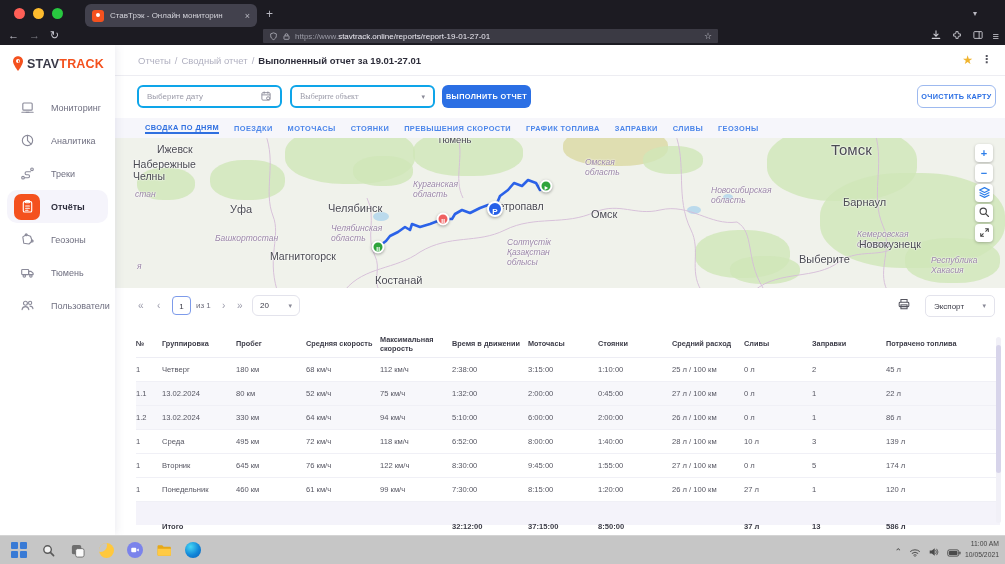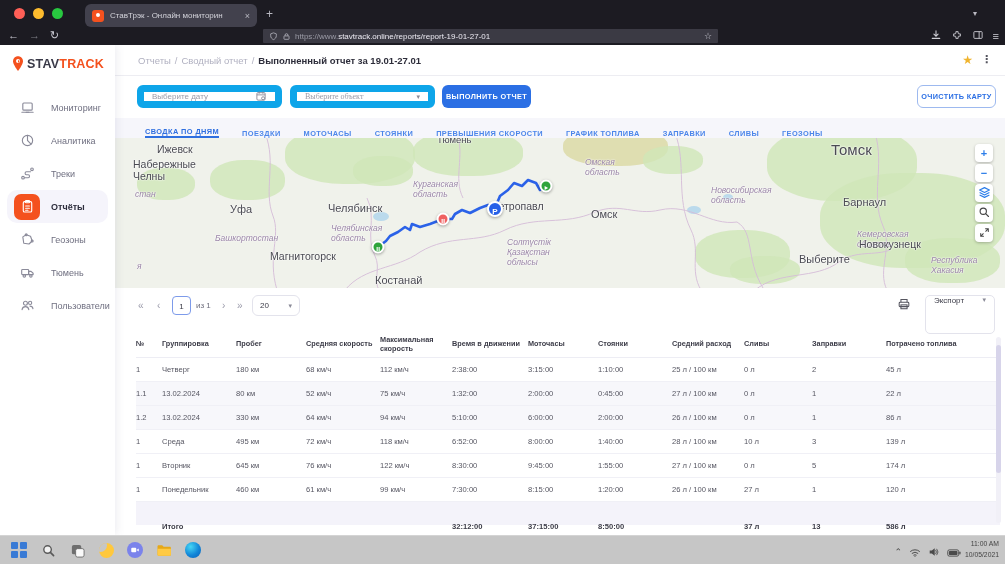--- a/index.html
+++ b/index.html
@@ -48,33 +48,33 @@
   
   .main { position:absolute; left:115px; top:0; right:0; bottom:0; }
   .page-head { position:absolute; left:0; right:0; top:0; height:31px; border-bottom:1px solid #ededf2;
                display:flex; align-items:center; padding-left:23px; font-size:9.5px; }
   .crumb { color:#b0b0c0; } .crumb-sep{ color:#b0b0c0; margin:0 4px; }
   .page-title { color:#2d2d3a; font-weight:700; }
   .head-star { position:absolute; right:32px; top:8px; color:#f0b42e; font-size:12px; }
   .head-kebab { position:absolute; right:13px; top:8px; color:#55555f; font-size:11px; font-weight:700; }
 
   .filter-row { position:absolute; top:40px; left:0; right:0; height:24px; }
-  .inputbox { position:absolute; height:23px; border:7px solid #0ea5e9; border-radius:6px; background:#fff;
+  .inputbox { position:absolute; height:23px; border:2px solid #0ea5e9; border-radius:6px; background:#fff;
               display:flex; align-items:center; padding:0 8px; font-size:8px; color:#9a9aa8; }
   .inputbox .grow { flex:1; }
   .date-input { left:22px; width:145px; }
   .obj-select { left:175px; width:145px;font-family:Liberation Serif, serif; }
   .caret { color:#8a8a97; font-size:7px; }
   .btn-run { position:absolute; left:327px; width:89px; height:23px; background:#2b6fe4; border-radius:6px; border:none;
              color:#fff; font-size:7.3px; font-weight:700; letter-spacing:.4px; display:flex; align-items:center; justify-content:center; }
   .btn-clear { position:absolute; left:802px; width:79px; height:23px; background:#fff; border:1px solid #9db9ef; border-radius:6px;
                color:#2b6fe4; font-size:7.3px; font-weight:700; letter-spacing:.3px; display:flex; align-items:center; justify-content:center; }
 
-  .tabs-row { position:absolute; top:73px; left:0; right:0; height:20px; background:#f6f6fb; display:flex; gap:23px;
-              padding-left:30px; align-items:flex-end; }
+  .tabs-row { position:absolute; top:73px; left:0; right:0; height:20px; background:#f6f6fb; display:flex; gap:15px;
+              padding-left:30px; align-items:center; }
   .tab-item { display:flex; align-items:center; font-size:7.4px; font-weight:700; letter-spacing:.4px; color:#4c86ea; cursor:pointer; }
   .tab-item.active { color:#2f6fe0; border-bottom:2px solid #2f6fe0; }
 
   
   .map { position:absolute; top:93px; left:0; width:890px; height:150px; background:#f0f2eb; overflow:hidden; }
   .blob { position:absolute; border-radius:45%; opacity:.8; }
   .blob.green{ background:#cfe6b8; } .blob.olive{ background:#dbd8a2; } .blob.water{ background:#b5d7ec; border-radius:50%; opacity:.9; }
   .map svg.overlay { position:absolute; left:0; top:0; }
   .map-label { position:absolute; white-space:pre-line; text-shadow:0 0 2px #fff,0 0 2px #fff; line-height:1.15; z-index:3; }
   .map-label.v-city { color:#4a4a52; font-size:9.5px; }
@@ -88,22 +88,22 @@
 
   
   .pager-row { position:absolute; top:250px; left:0; right:0; height:24px; font-size:8px; color:#9a9aaa; }
   .pg { position:absolute; top:4px; font-size:10px; line-height:14px; }
   .pg-box { position:absolute; left:57px; top:1px; width:19px; height:19px; border:1px solid #7d9bea; border-radius:4px;
             text-align:center; line-height:19px; color:#3a3a46; font-size:8px; background:#fff; }
   .pg-of { position:absolute; left:81px; top:6px; color:#6f6f7e; }
   .pg-size { position:absolute; left:137px; top:0; width:48px; height:21px; border:1px solid #e3e3ec; border-radius:6px;
              display:flex; align-items:center; justify-content:space-between; padding:0 7px; color:#3a3a46; background:#fff; }
   .print-btn { position:absolute; left:782px; top:2px; color:#55555f; }
-  .export-box { position:absolute; left:810px; top:0; width:70px; height:39px; border:1px solid #e3e3ec; border-radius:5px;
-                display:flex; justify-content:space-between; padding:0 8px; color:#3a3a46; background:#fff; }
+  .export-box { position:absolute; left:810px; top:0; width:70px; height:22px; border:1px solid #e3e3ec; border-radius:5px;
+                display:flex; align-items:center; justify-content:space-between; padding:0 8px; color:#3a3a46; background:#fff; }
 
   
   .rtable { position:absolute; top:286px; left:21px; width:864px; }
   .trow { display:grid; grid-template-columns:26px 74px 70px 74px 72px 76px 70px 74px 72px 68px 74px 1fr; align-items:center; }
   .cell { padding-right:6px; font-size:7.6px; color:#565662; line-height:1.25; }
   .thead { height:27px; border-bottom:1px solid #ededf4; }
   .thead .cell { font-size:7.3px; font-weight:700; color:#3c3c48; }
   .drow { height:24px; border-bottom:1px solid #f0f0f6; background:#fff; }
   .drow.shaded { background:#f7f7fb; }
   .trow.total { height:23px; background:#f4f3fa; }

